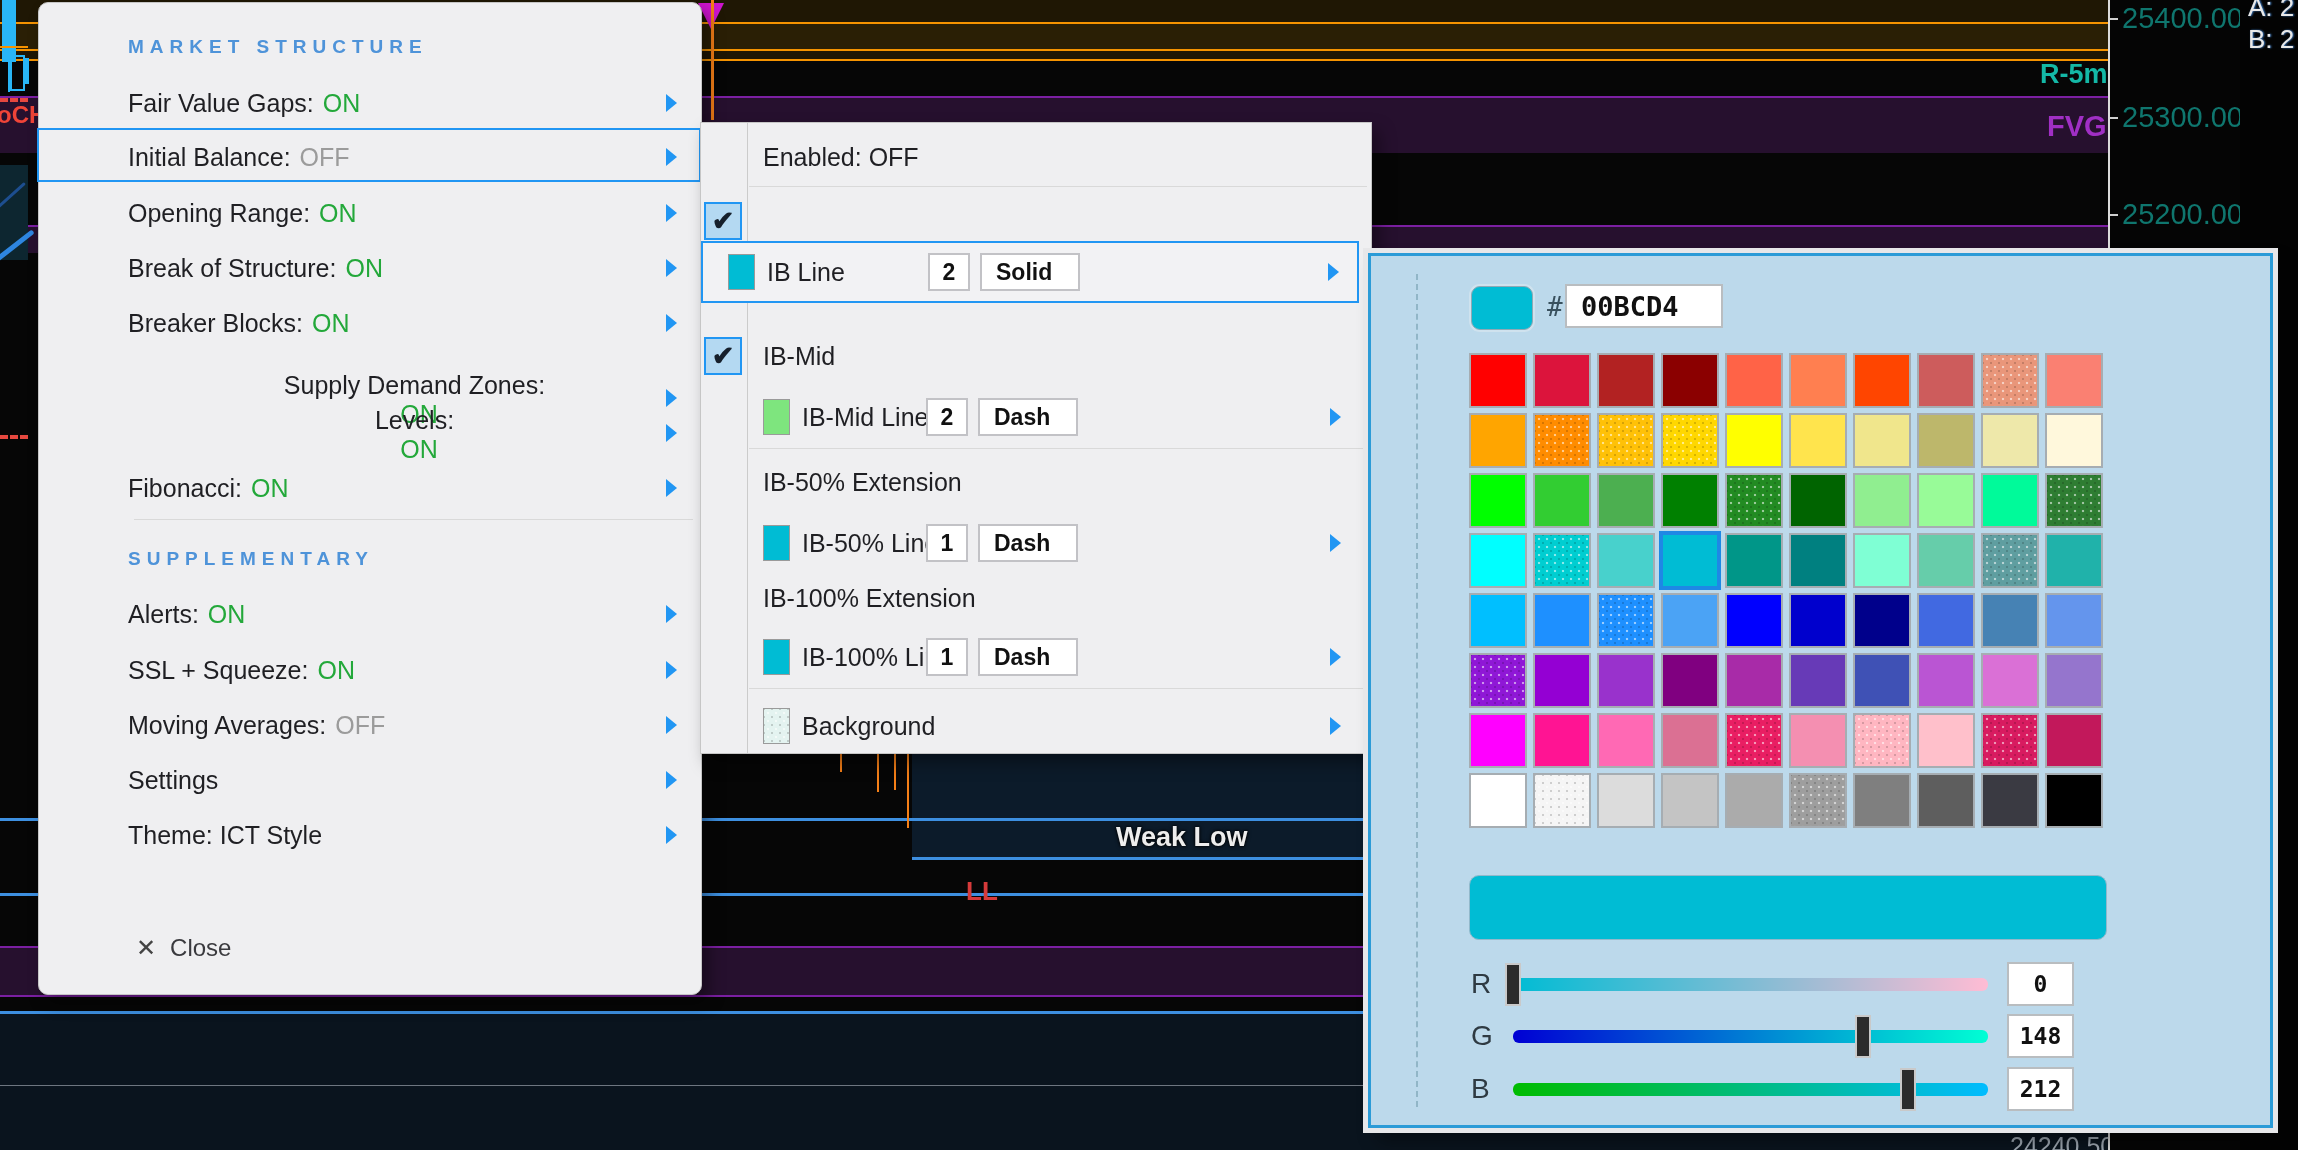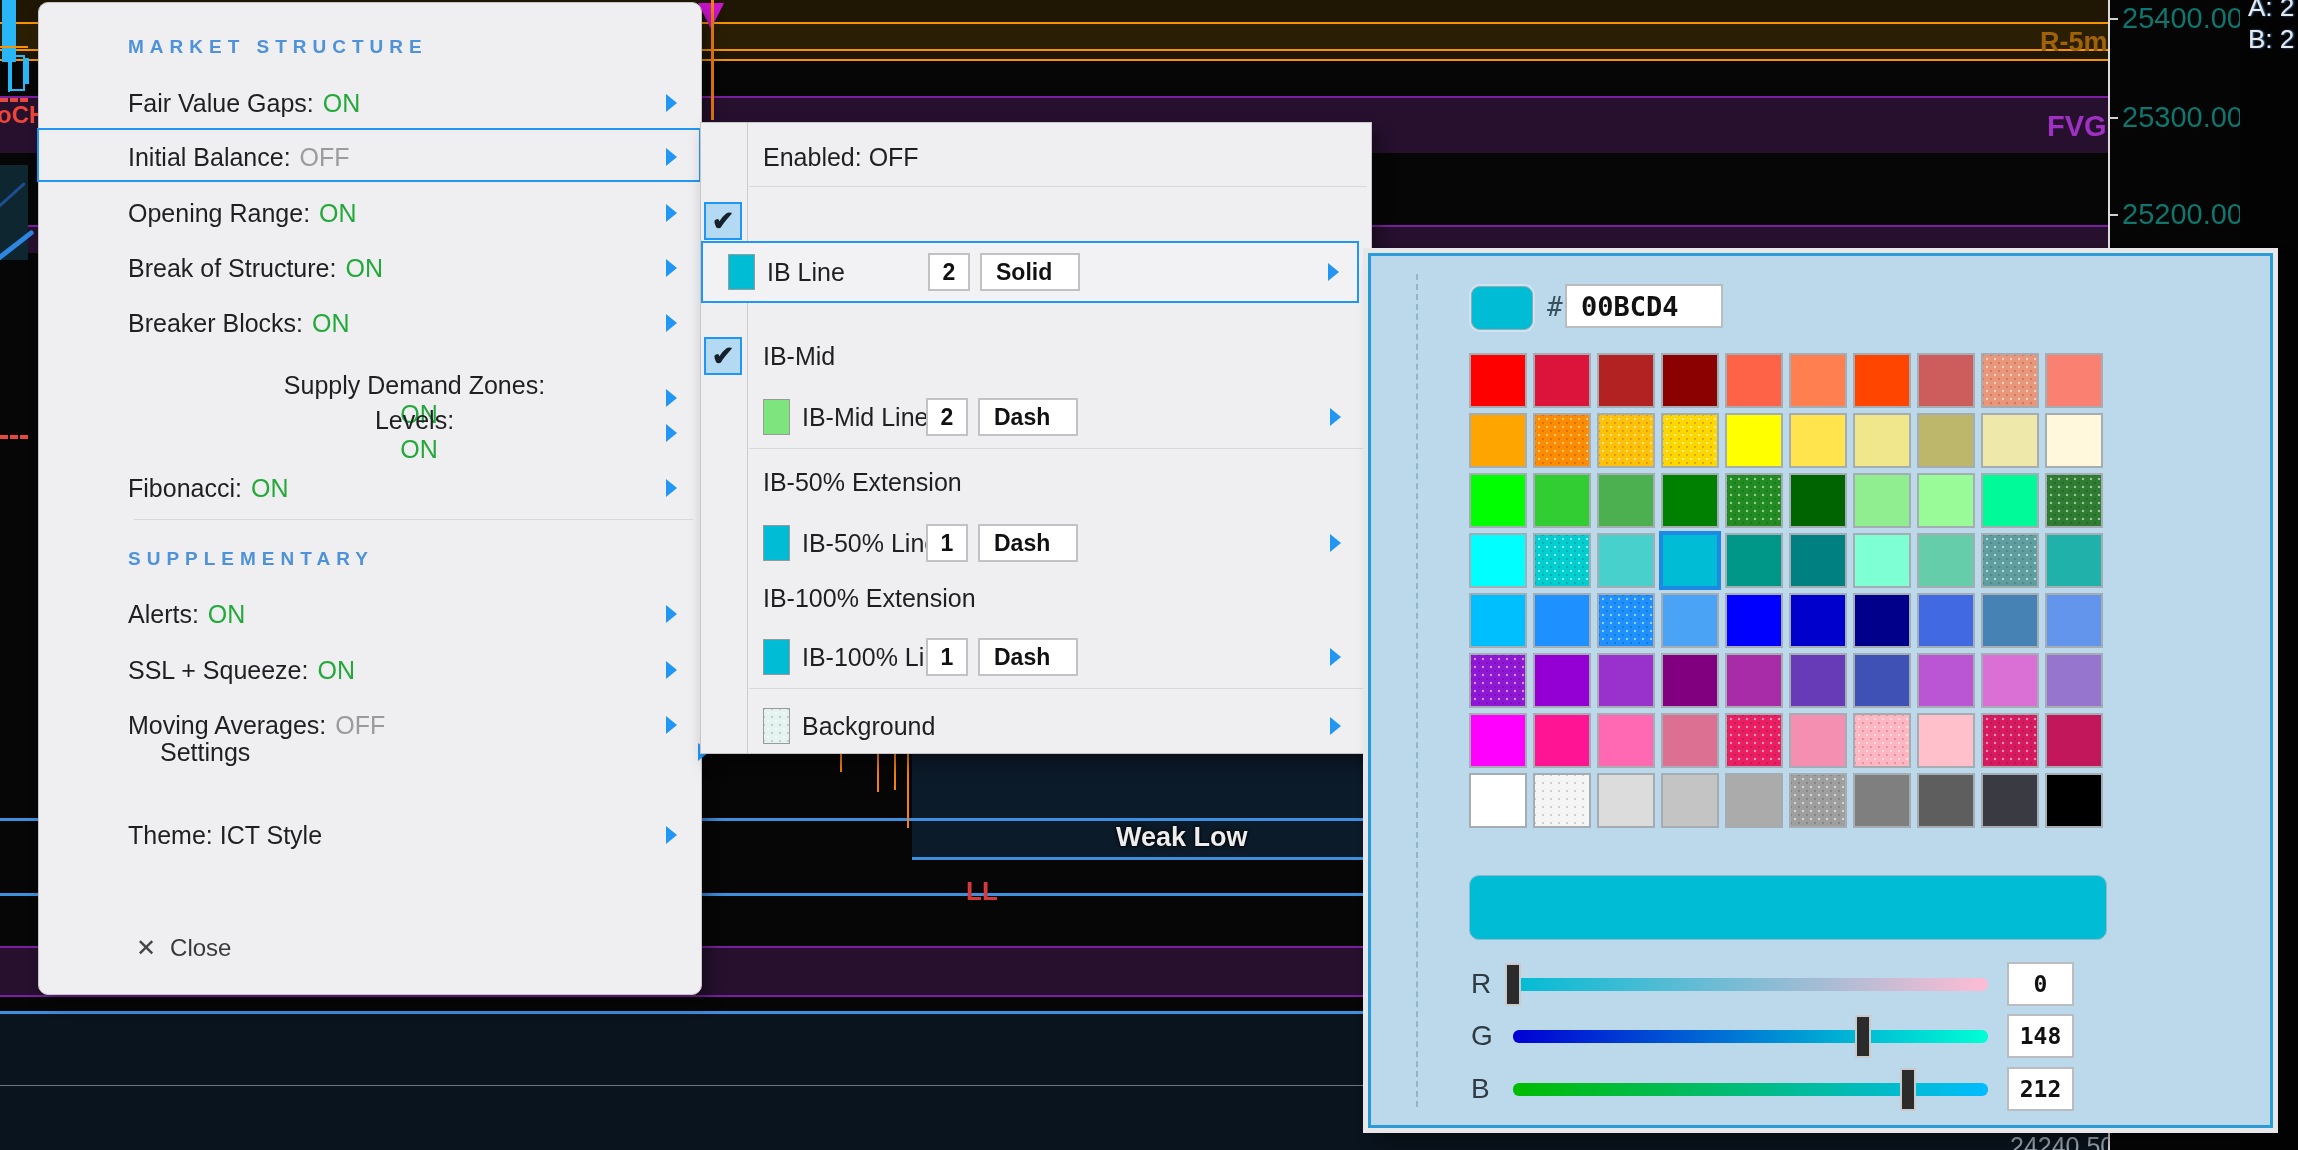--- a/index.html
+++ b/index.html
@@ -7,21 +7,21 @@
          font-family:"Liberation Sans",sans-serif;}
   .abs{position:absolute;}
 
   
   .band{position:absolute;left:0;width:2108px;}
   .oline{position:absolute;left:0;width:2108px;height:2px;background:#F59300;}
   .pline{position:absolute;left:0;width:2108px;height:2px;background:#7B1FA2;}
   .bline{position:absolute;height:3px;background:#3D8FE0;}
   .navy{position:absolute;background:#0C1B2A;}
   .chart-label{position:absolute;font-weight:bold;}
-  .r5m{color:#a16207;font-size:27px;}
+  .r5m{color:#14b8a6;font-size:27px;margin-top:32px;}
   .fvg{color:#A02FC4;font-size:29px;}
   .weaklow{color:#EDEDED;font-size:27px;text-shadow:0 0 4px #000,0 0 2px #000;}
   .ll{color:#D63A3A;font-size:26px;}
   .och{color:#EF4438;font-size:24px;}
   .tri-down{position:absolute;width:0;height:0;border-left:13px solid transparent;
             border-right:13px solid transparent;border-top:26px solid #CC14CC;}
   .ovline{position:absolute;width:3px;background:#F57F17;}
 
   
   .pricepane{position:absolute;left:2108px;top:0;width:130px;height:1150px;background:#050505;
@@ -239,21 +239,21 @@
       <span class="mval on">ON</span>
       <span class="arr"></span>
     </div>
 
     <div class="mrow" style="top:695px;">
       <span>Moving Averages:</span>
       <span class="mval off">OFF</span>
       <span class="arr"></span>
     </div>
 
-    <div class="mrow" style="top:722px;margin-left:32px;">
+    <div class="mrow" style="top:750px;">
       <span>Settings</span>
       <span class="arr"></span>
     </div>
 
     <div class="mrow" style="top:805px;">
       <span>Theme: ICT Style</span>
       <span class="arr"></span>
     </div>
 
 

